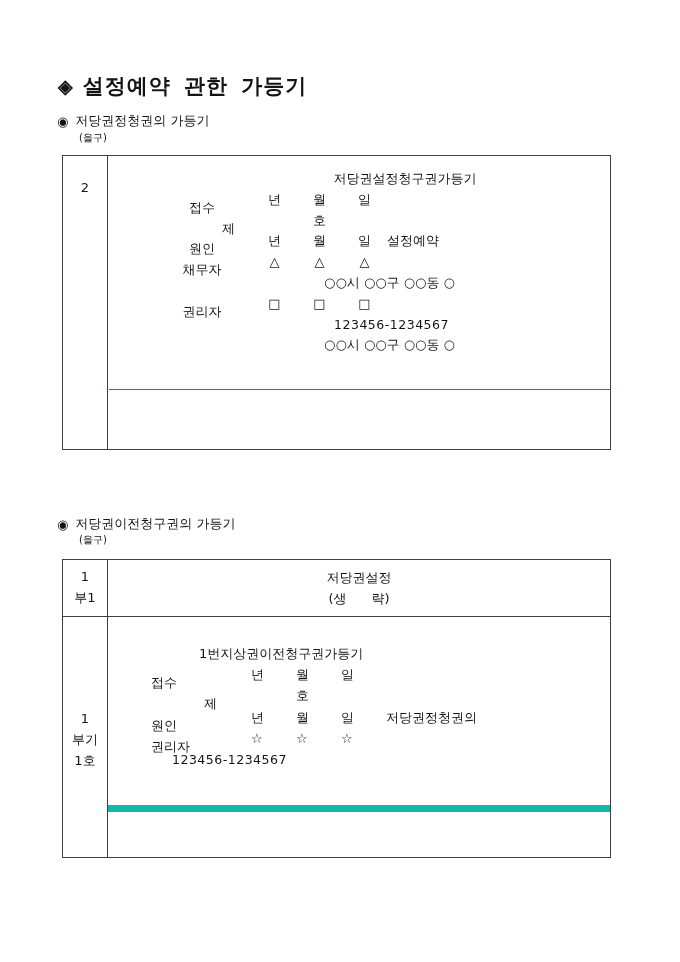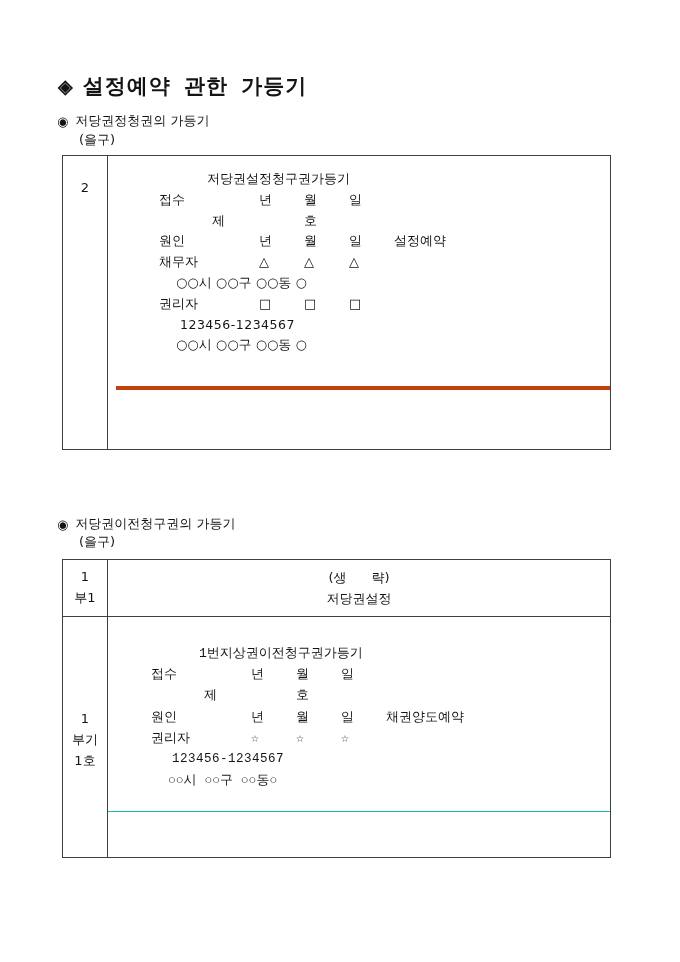--- a/index.html
+++ b/index.html
@@ -8,52 +8,52 @@
     font-family:"DejaVu Sans",sans-serif;color:#141414;overflow:hidden;
   }
   [data-bind]{white-space:pre;}
   
   .doc-title{position:absolute;left:58px;top:72px;font-family:"Liberation Serif",serif;
     font-weight:bold;font-size:21px;letter-spacing:1px;word-spacing:7px;display:flex;align-items:center;}
   .doc-title .dicon{font-size:19px;margin-right:10px;letter-spacing:0;}
   
   .sec-head{position:absolute;font-size:13px;display:flex;align-items:center;}
   .sec-head .bullet{font-size:13px;margin-right:7px;}
-  .sec-sub{position:absolute;font-size:13px;}
+  .sec-sub{position:absolute;font-size:10px;}
   .s1h{left:57px;top:112px;} .s1s{left:79px;top:131px;}
   .s2h{left:57px;top:515px;} .s2s{left:79px;top:533px;}
   
   .tbl{position:absolute;left:62px;border:1px solid #3f3f3f;box-sizing:border-box;background:#fff;}
   .t1{top:155px;width:549px;height:295px;}
   .t2{top:559px;width:549px;height:299px;}
   .t1 .tleft{position:absolute;left:0;top:0;bottom:0;width:45px;border-right:1px solid #3f3f3f;
     text-align:center;font-size:13px;padding-top:24px;box-sizing:border-box;}
   .t1 .tright{position:absolute;left:46px;top:0;right:0;bottom:0;}
-  .t1 .trow1{position:absolute;left:7px;right:0;top:0;height:234px;border-bottom:4px solid #c2410c;
-    box-sizing:border-box;padding-top:13px;}
+  .t1 .trow1{position:absolute;left:0;right:0;top:0;height:234px;border-bottom:1px solid #c2410c;
+    box-sizing:border-box;padding-top:13px;text-align:center;}
   .t1 .trow2{position:absolute;left:0;right:0;top:234px;bottom:0;}
   
   .ln{font-size:13px;height:20.8px;line-height:20.8px;display:flex;padding-left:43px;}
-  .ln .lbl{width:100px;}
+  .ln .lbl{width:100px;margin-top:8px;}
   .ln .lbl .inset{margin-left:53px;}
   .ln .col{width:45px;}
   .ttl{display:block;padding-left:91px;}
   .addr{display:block;padding-left:60px;}
   .num{display:block;padding-left:64px;font-size:12.5px;letter-spacing:0.5px;}
   
   .t2 .r1{display:flex;height:57px;border-bottom:1px solid #3f3f3f;box-sizing:border-box;}
   .t2 .r1 .no{width:45px;border-right:1px solid #3f3f3f;box-sizing:border-box;text-align:center;
     font-size:13px;line-height:21px;padding-top:6px;}
   .t2 .r1 .ctr{flex:1;text-align:center;font-size:13px;line-height:21px;padding-top:7px;}
   .t2 .r23{display:flex;height:240px;}
   .t2 .r23 .no{width:45px;border-right:1px solid #3f3f3f;box-sizing:border-box;text-align:center;
     font-size:13px;line-height:21px;display:flex;flex-direction:column;justify-content:center;
     align-items:center;padding-top:4px;}
   .t2 .r23 .rt{flex:1;display:flex;flex-direction:column;}
-  .t2 .rr2{height:195px;border-bottom:1px solid #14b8a6;box-sizing:border-box;padding-top:26px;font-family:Liberation Mono, monospace;}
+  .t2 .rr2{height:195px;border-bottom:7px solid #14b8a6;box-sizing:border-box;padding-top:26px;}
   .t2 .rr2 .ln{height:21.2px;line-height:21.2px;}
   .t2 .rr3{flex:1;}
 </style>
 </head>
 <body>
 
 <div id="page">
 
   <div class="doc-title">
     <span class="dicon" data-bind="doc.icon">◈</span>
@@ -117,22 +117,22 @@
   </div>
   <div class="sec-sub s2s" data-bind="sec2.sub">(을구)</div>
 
   <div class="tbl t2">
     <div class="r1">
       <div class="no">
         <div data-bind="t2.no1">1</div>
         <div data-bind="t2.no1b">부1</div>
       </div>
       <div class="ctr">
+        <div data-bind="t2.title1">저당권설정</div>
         <div data-bind="t2.omit">(생      략)</div>
-        <div data-bind="t2.title1">저당권설정</div>
       </div>
     </div>
     <div class="r23">
       <div class="no">
         <div data-bind="t2.no2">1</div>
         <div data-bind="t2.no2b">부기</div>
         <div data-bind="t2.no2c">1호</div>
       </div>
       <div class="rt">
         <div class="rr2">
@@ -146,29 +146,28 @@
           <div class="ln">
             <span class="lbl"><span class="inset" data-bind="t2.je">제</span></span>
             <span class="col"></span>
             <span class="col" data-bind="t2.ho">호</span>
           </div>
           <div class="ln">
             <span class="lbl" data-bind="t2.cause">원인</span>
             <span class="col" data-bind="t2.yeon">년</span>
             <span class="col" data-bind="t2.wol">월</span>
             <span class="col" data-bind="t2.il">일</span>
-            <span data-bind="t2.cause_extra">채권양도예약</span>
+            <span data-bind="t2.cause_extra">저당권정청권의</span>
           </div>
           <div class="ln">
             <span class="lbl" data-bind="t2.holder">권리자</span>
             <span class="col" data-bind="t2.star">☆</span>
             <span class="col" data-bind="t2.star">☆</span>
             <span class="col" data-bind="t2.star">☆</span>
           </div>
           <div class="ln num" data-bind="t2.regno">123456-1234567</div>
-          <div class="ln addr" data-bind="t2.addr">○○시 ○○구 ○○동○</div>
         </div>
         <div class="rr3"></div>
       </div>
     </div>
   </div>
 
 </div>
 
 </body></html>

